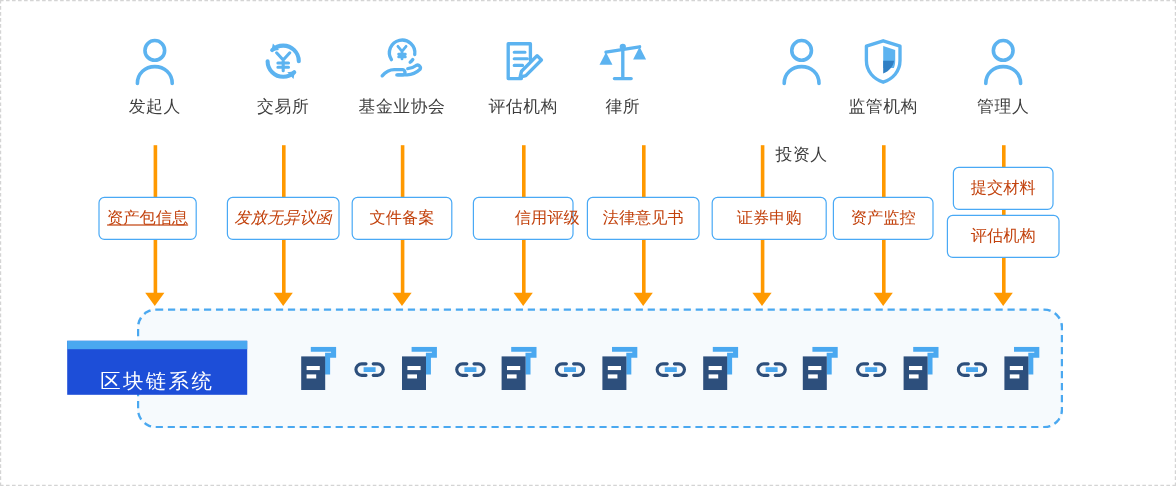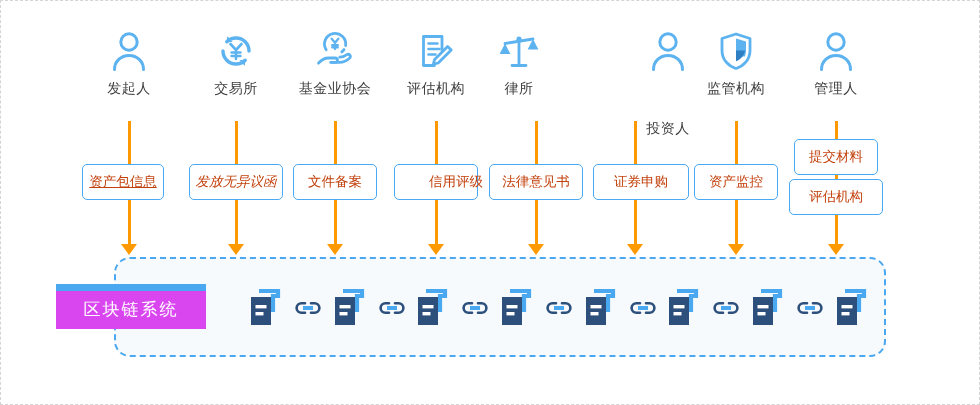--- a/index.html
+++ b/index.html
@@ -59,22 +59,22 @@
     box-sizing:border-box;
     border:2px dashed #4aa8f0;
     border-radius:16px;
     background:#f6fafd;
     z-index:2;
   }
   
   .banner{
     position:absolute;left:55px;top:283px;width:150px;height:45px;
     z-index:5;
-    background:#d946ef;
-    display:flex;align-items:center;justify-content:center;
+    background:#1d4ed8;
+    display:flex;align-items:flex-end;justify-content:center;
   }
   .banner .cap{
     position:absolute;left:0;top:0;width:100%;height:7px;background:#4aa8f0;
   }
   .banner .btxt{
     color:#ffffff;font-size:17px;letter-spacing:2px;margin-top:5px;
   }
 
   
   .chainrow{

